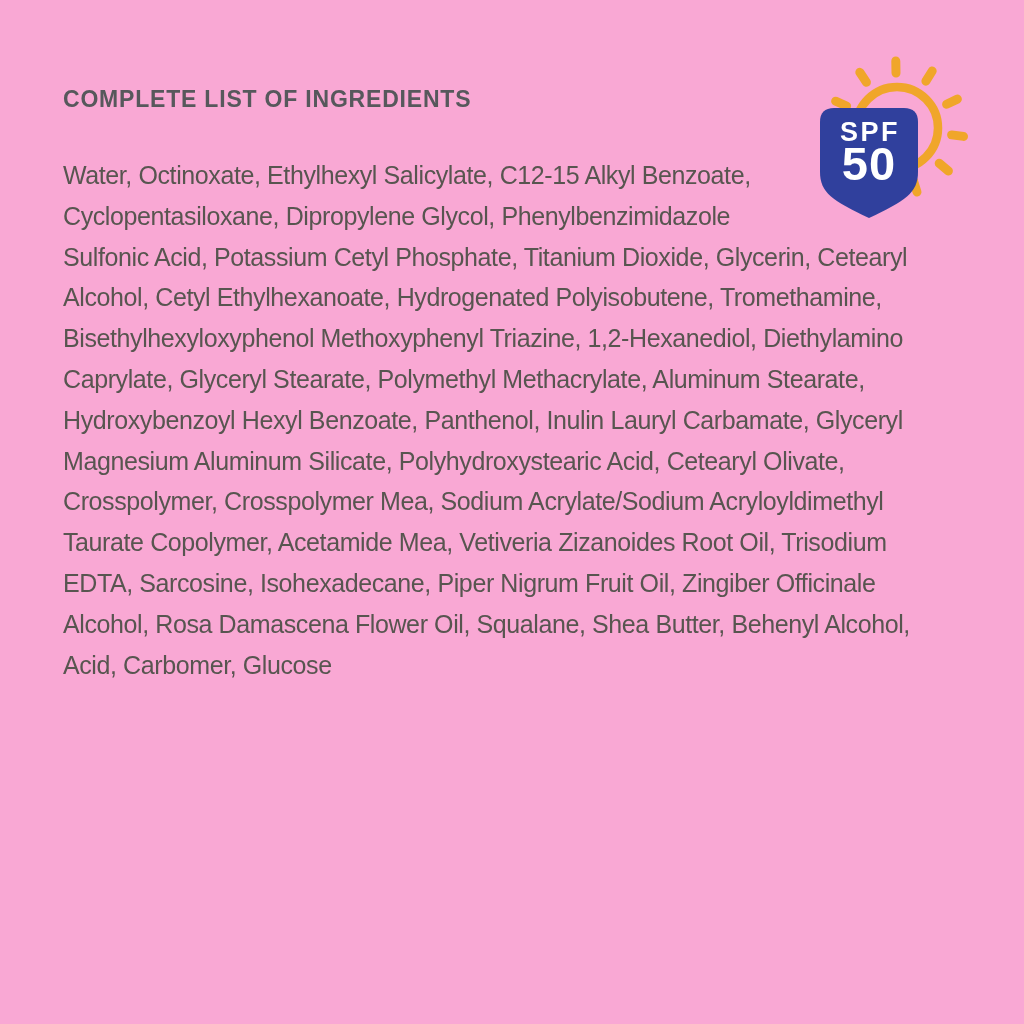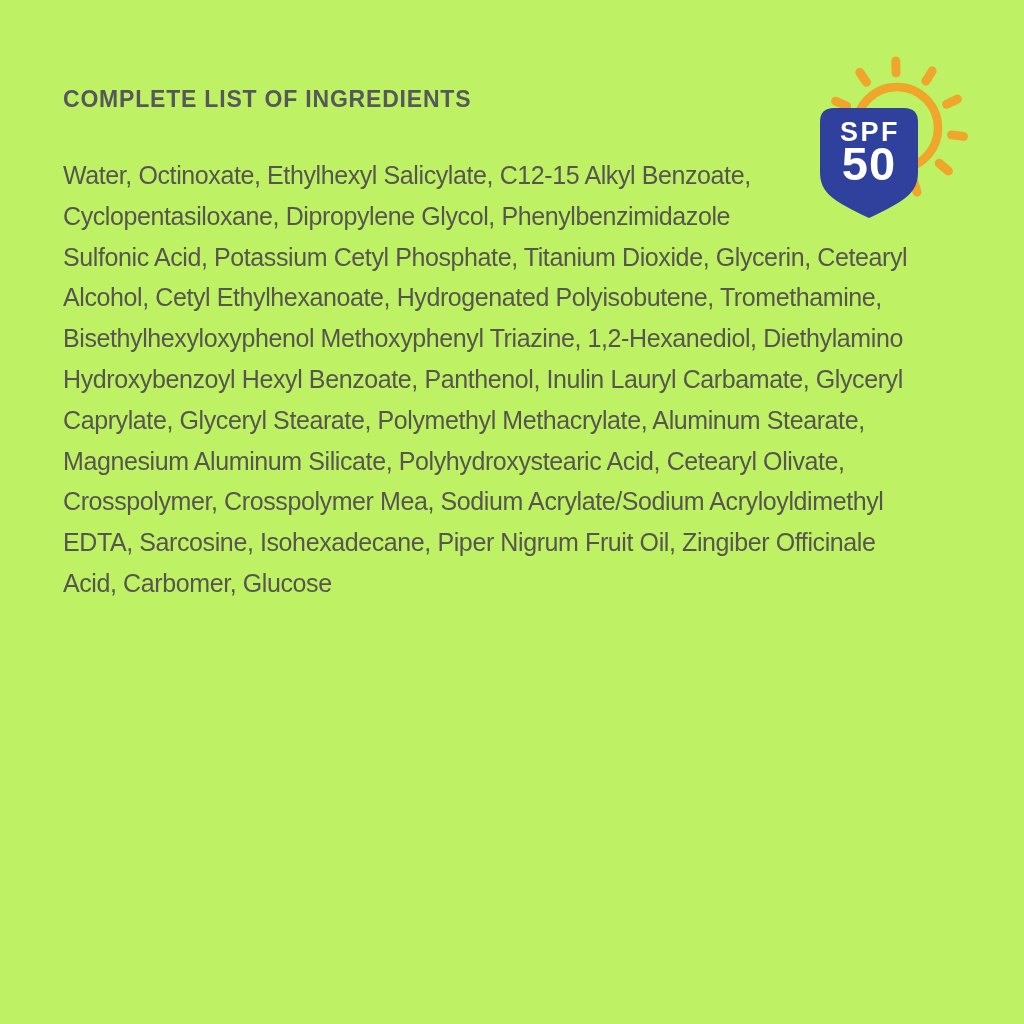--- a/index.html
+++ b/index.html
@@ -10,21 +10,21 @@
     width: 1024px;
     height: 1024px;
     background: #f2efeb;
     font-family: "Liberation Sans", sans-serif;
     overflow: hidden;
     position: relative;
   }
   .panel {
     position: absolute;
     inset: 0;
-    background: #bef264;
+    background: #f9a8d4;
   }
   .heading {
     position: absolute;
     left: 63px;
     top: 84px;
     margin: 0;
     font-size: 23px;
     line-height: 30px;
     font-weight: 700;
     letter-spacing: 0.8px;
@@ -96,21 +96,23 @@
       <text class="spf-value" x="89" y="140" text-anchor="middle" font-size="47" fill="#ffffff">50</text>
     </svg>
   </div>
 
   <div class="ingredients">
       <div class="ing-line">Water, Octinoxate, Ethylhexyl Salicylate, C12-15 Alkyl Benzoate,</div>
       <div class="ing-line">Cyclopentasiloxane, Dipropylene Glycol, Phenylbenzimidazole</div>
       <div class="ing-line">Sulfonic Acid, Potassium Cetyl Phosphate, Titanium Dioxide, Glycerin, Cetearyl</div>
       <div class="ing-line">Alcohol, Cetyl Ethylhexanoate, Hydrogenated Polyisobutene, Tromethamine,</div>
       <div class="ing-line">Bisethylhexyloxyphenol Methoxyphenyl Triazine, 1,2-Hexanediol, Diethylamino</div>
+      <div class="ing-line">Caprylate, Glyceryl Stearate, Polymethyl Methacrylate, Aluminum Stearate,</div>
       <div class="ing-line">Hydroxybenzoyl Hexyl Benzoate, Panthenol, Inulin Lauryl Carbamate, Glyceryl</div>
-      <div class="ing-line">Caprylate, Glyceryl Stearate, Polymethyl Methacrylate, Aluminum Stearate,</div>
       <div class="ing-line">Magnesium Aluminum Silicate, Polyhydroxystearic Acid, Cetearyl Olivate,</div>
       <div class="ing-line">Crosspolymer, Crosspolymer Mea, Sodium Acrylate/Sodium Acryloyldimethyl</div>
+      <div class="ing-line">Taurate Copolymer, Acetamide Mea, Vetiveria Zizanoides Root Oil, Trisodium</div>
       <div class="ing-line">EDTA, Sarcosine, Isohexadecane, Piper Nigrum Fruit Oil, Zingiber Officinale</div>
+      <div class="ing-line">Alcohol, Rosa Damascena Flower Oil, Squalane, Shea Butter, Behenyl Alcohol,</div>
       <div class="ing-line">Acid, Carbomer, Glucose</div>
     </div>
 
 </div>
 
 </body></html>

